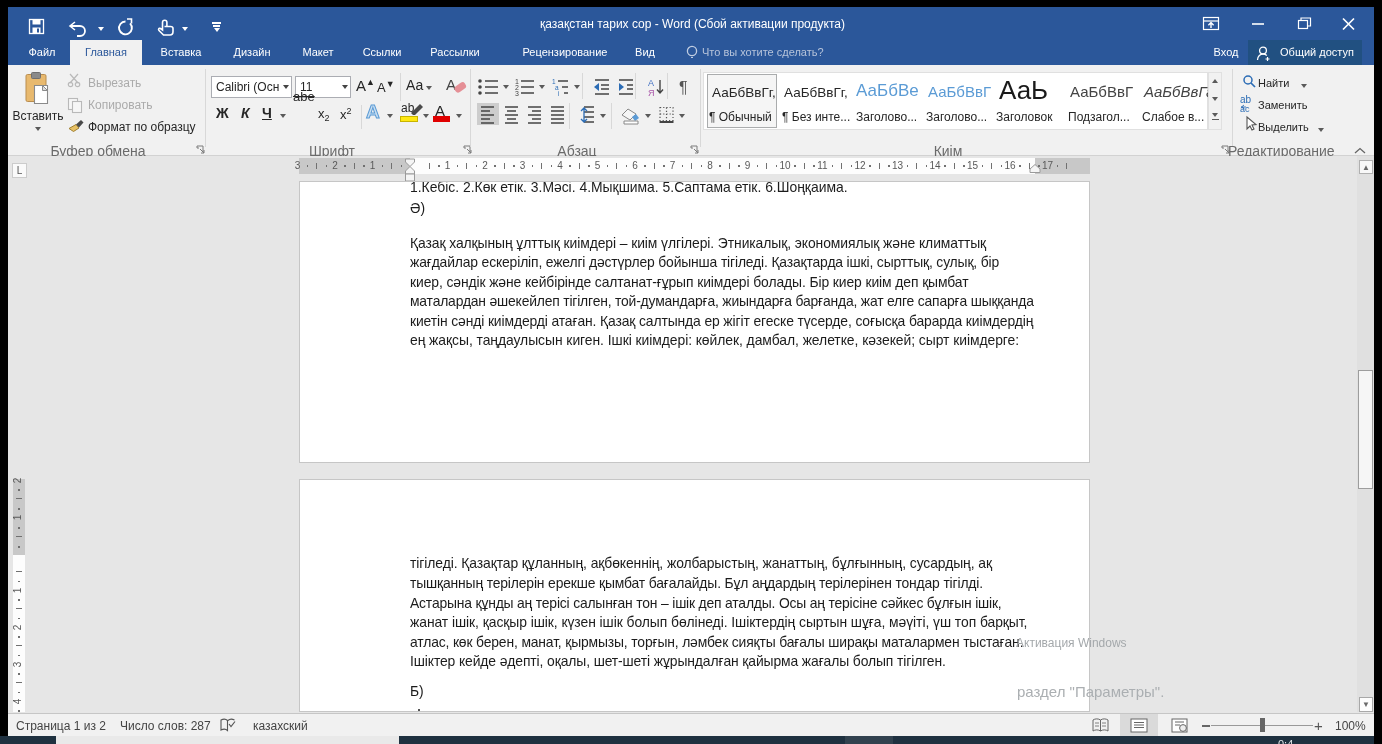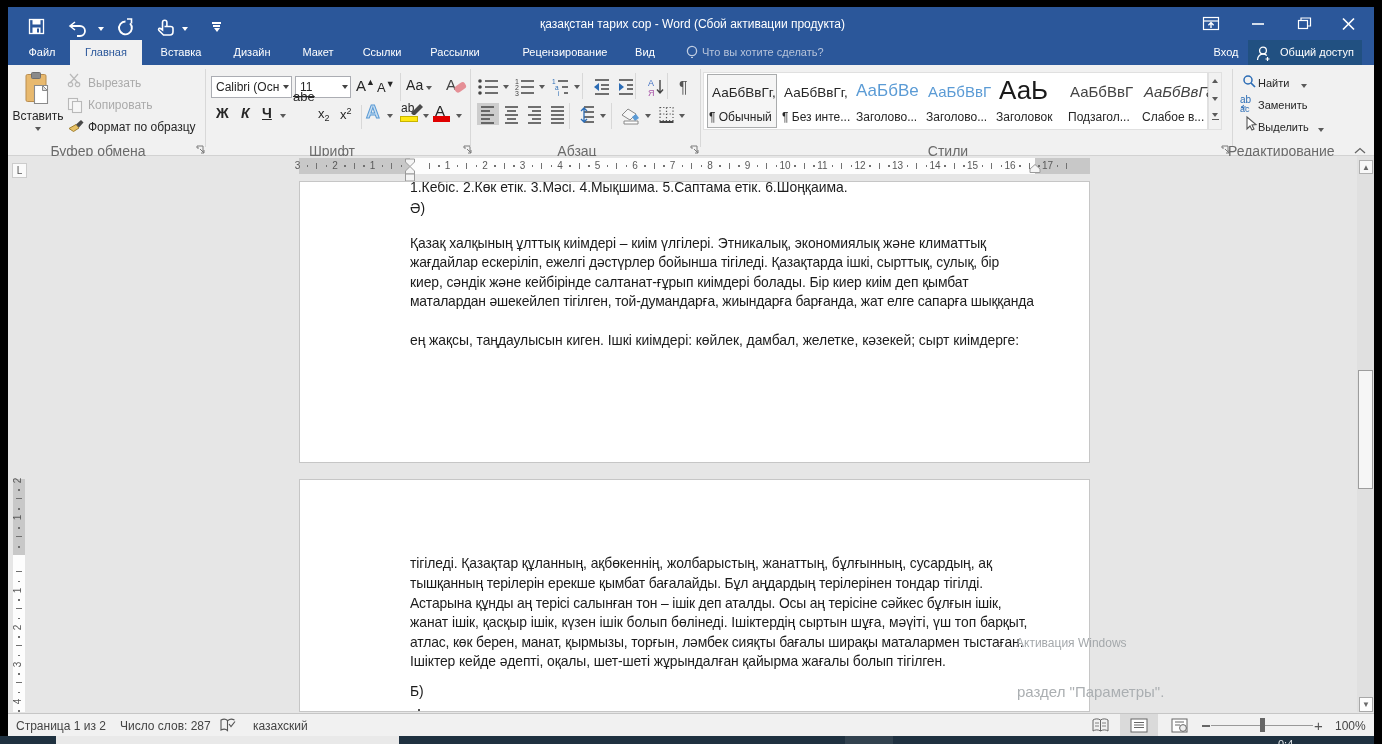--- a/index.html
+++ b/index.html
@@ -284,21 +284,21 @@
   <div class="rtxt" style="left:988px;top:45px;font-size:12px">Заголовок</div>
   <div class="rtxt" style="left:1062px;top:18px;font-size:15px;color:#444">АаБбВвГ</div>
   <div class="rtxt" style="left:1060px;top:45px;font-size:12px">Подзагол...</div>
   <div class="rtxt" style="left:1136px;top:18px;font-size:15px;font-style:italic;color:#444">АаБбВвГа</div>
   <div class="rtxt" style="left:1134px;top:45px;font-size:12px">Слабое в...</div>
   <div style="position:absolute;left:1200px;top:7px;width:14px;height:58px;background:#f1f1f1;border:1px solid #e0e0e0"></div>
   <div class="caret" style="left:1204px;top:14px;transform:rotate(180deg)"></div>
   <div class="caret" style="left:1204px;top:32px"></div>
   <div class="caret" style="left:1204px;top:48px"></div>
   <div style="position:absolute;left:1204px;top:54px;width:7px;height:1px;background:#5a5a5a"></div>
-  <div class="glabel" style="left:890px;width:100px">Стили</div>
+  <div class="glabel" style="left:890px;width:100px">Киім</div>
   <svg class="launcher" style="left:1213px;top:80px" viewBox="0 0 10 10">
           <path d="M 1 1 v 2 h 2 M 1 1 h 6 v 6 M 4 4 l 4 4 m 0 -3 v 3 h -3" stroke="#7a7a7a" fill="none"></path>
         </svg>
   <div class="gsep" style="left:1224px"></div>
 
   <svg style="position:absolute;left:1232px;top:9px" width="20" height="58" viewBox="0 0 20 58">
     <circle cx="8" cy="6" r="4" stroke="#2b6cb5" fill="none" stroke-width="1.5"></circle>
     <path d="M 11 9 l 4 4" stroke="#2b6cb5" stroke-width="1.7"></path>
     <text x="0" y="29" font-size="10" fill="#2b6cb5" font-family="Liberation Sans">ab</text>
     <text x="0" y="38" font-size="9" fill="#2b6cb5" font-family="Liberation Sans">ac</text>
@@ -414,20 +414,21 @@
           </svg>
         </div>
 
   <div class="page" style="left:291px;top:25px;width:791px;height:282px">
     <div class="dline" style="top:-3px">1.Кебіс. 2.Көк етік. 3.Мәсі. 4.Мықшима. 5.Саптама етік. 6.Шоңқаима.</div>
     <div class="dline" style="top:18px">Ә)</div>
     <div class="dline" style="top:53px;letter-spacing:-0.08px">Қазақ халқының ұлттық киімдері – киім үлгілері. Этникалық, экономиялық және климаттық</div>
     <div class="dline" style="top:72px;letter-spacing:-0.15px">жағдайлар ескеріліп, ежелгі дәстүрлер бойынша тігіледі. Қазақтарда ішкі, сырттық, сулық, бір</div>
     <div class="dline" style="top:92px;letter-spacing:-0.1px">киер, сәндік және кейбірінде салтанат-ғұрып киімдері болады. Бір киер киім деп қымбат</div>
     <div class="dline" style="top:111px;letter-spacing:-0.18px">маталардан әшекейлеп тігілген, той-думандарға, жиындарға барғанда, жат елге сапарға шыққанда</div>
+    <div class="dline" style="top:131px;letter-spacing:-0.12px">киетін сәнді киімдерді атаған. Қазақ салтында ер жігіт егеске түсерде, соғысқа барарда киімдердің</div>
     <div class="dline" style="top:150px;letter-spacing:-0.05px">ең жақсы, таңдаулысын киген. Ішкі киімдері: көйлек, дамбал, желетке, кәзекей; сырт киімдерге:</div>
   </div>
 
   <div class="page" style="left:291px;top:323px;width:791px;height:233px">
     <div class="dline" style="top:75px;letter-spacing:-0.08px">тігіледі. Қазақтар құланның, ақбөкеннің, жолбарыстың, жанаттың, бұлғынның, сусардың, ақ</div>
     <div class="dline" style="top:95px;letter-spacing:-0.15px">тышқанның терілерін ерекше қымбат бағалайды. Бұл аңдардың терілерінен тондар тігілді.</div>
     <div class="dline" style="top:115px;letter-spacing:-0.18px">Астарына құнды аң терісі салынған тон – ішік деп аталды. Осы аң терісіне сәйкес бұлғын ішік,</div>
     <div class="dline" style="top:134px;letter-spacing:-0.06px">жанат ішік, қасқыр ішік, күзен ішік болып бөлінеді. Ішіктердің сыртын шұға, мәүіті, үш топ барқыт,</div>
     <div class="dline" style="top:154px;letter-spacing:-0.15px">атлас, көк берен, манат, қырмызы, торғын, ләмбек сияқты бағалы ширақы маталармен тыстаған.</div>
     <div class="dline" style="top:173px;letter-spacing:-0.11px">Ішіктер кейде әдепті, оқалы, шет-шеті жұрындалған қайырма жағалы болып тігілген.</div>

